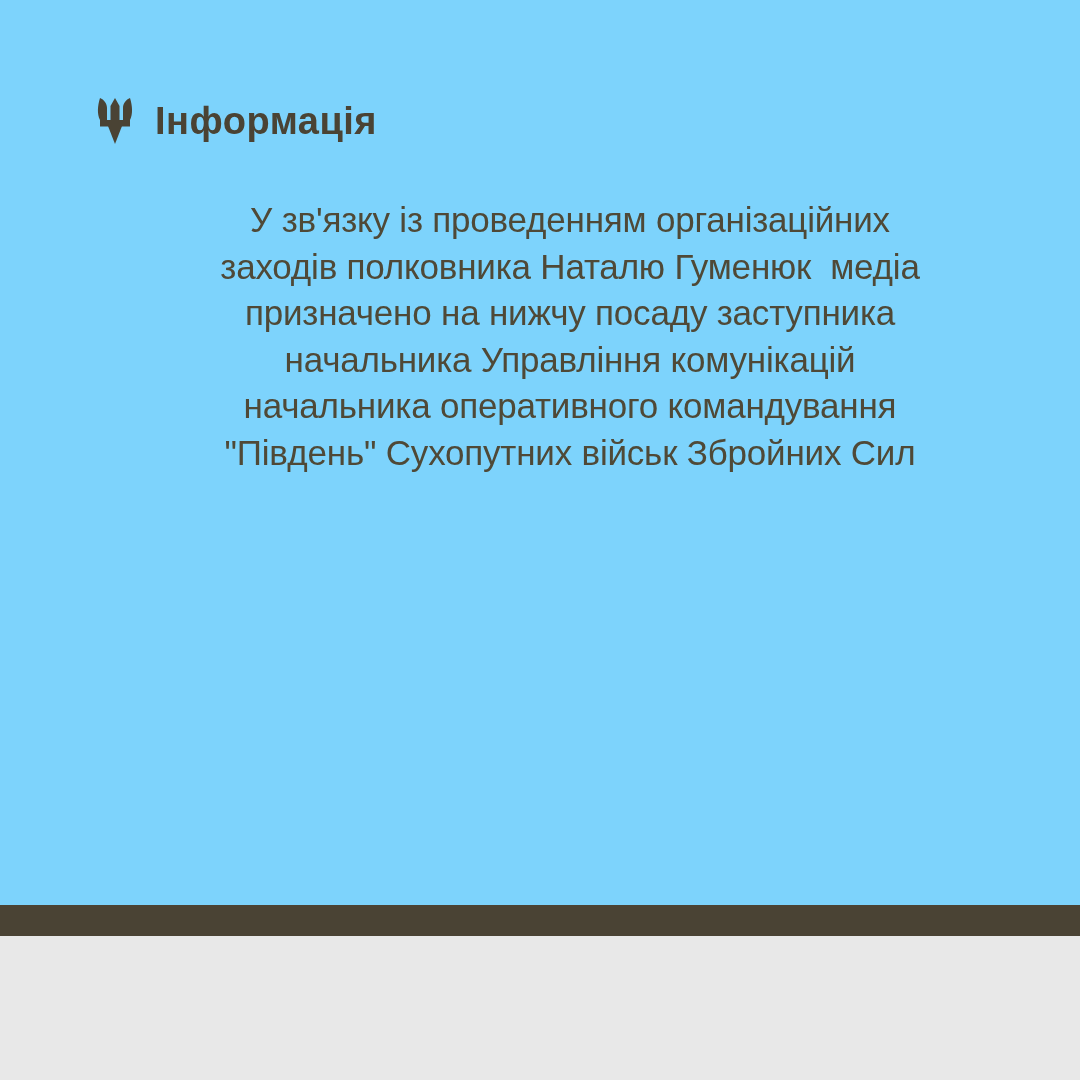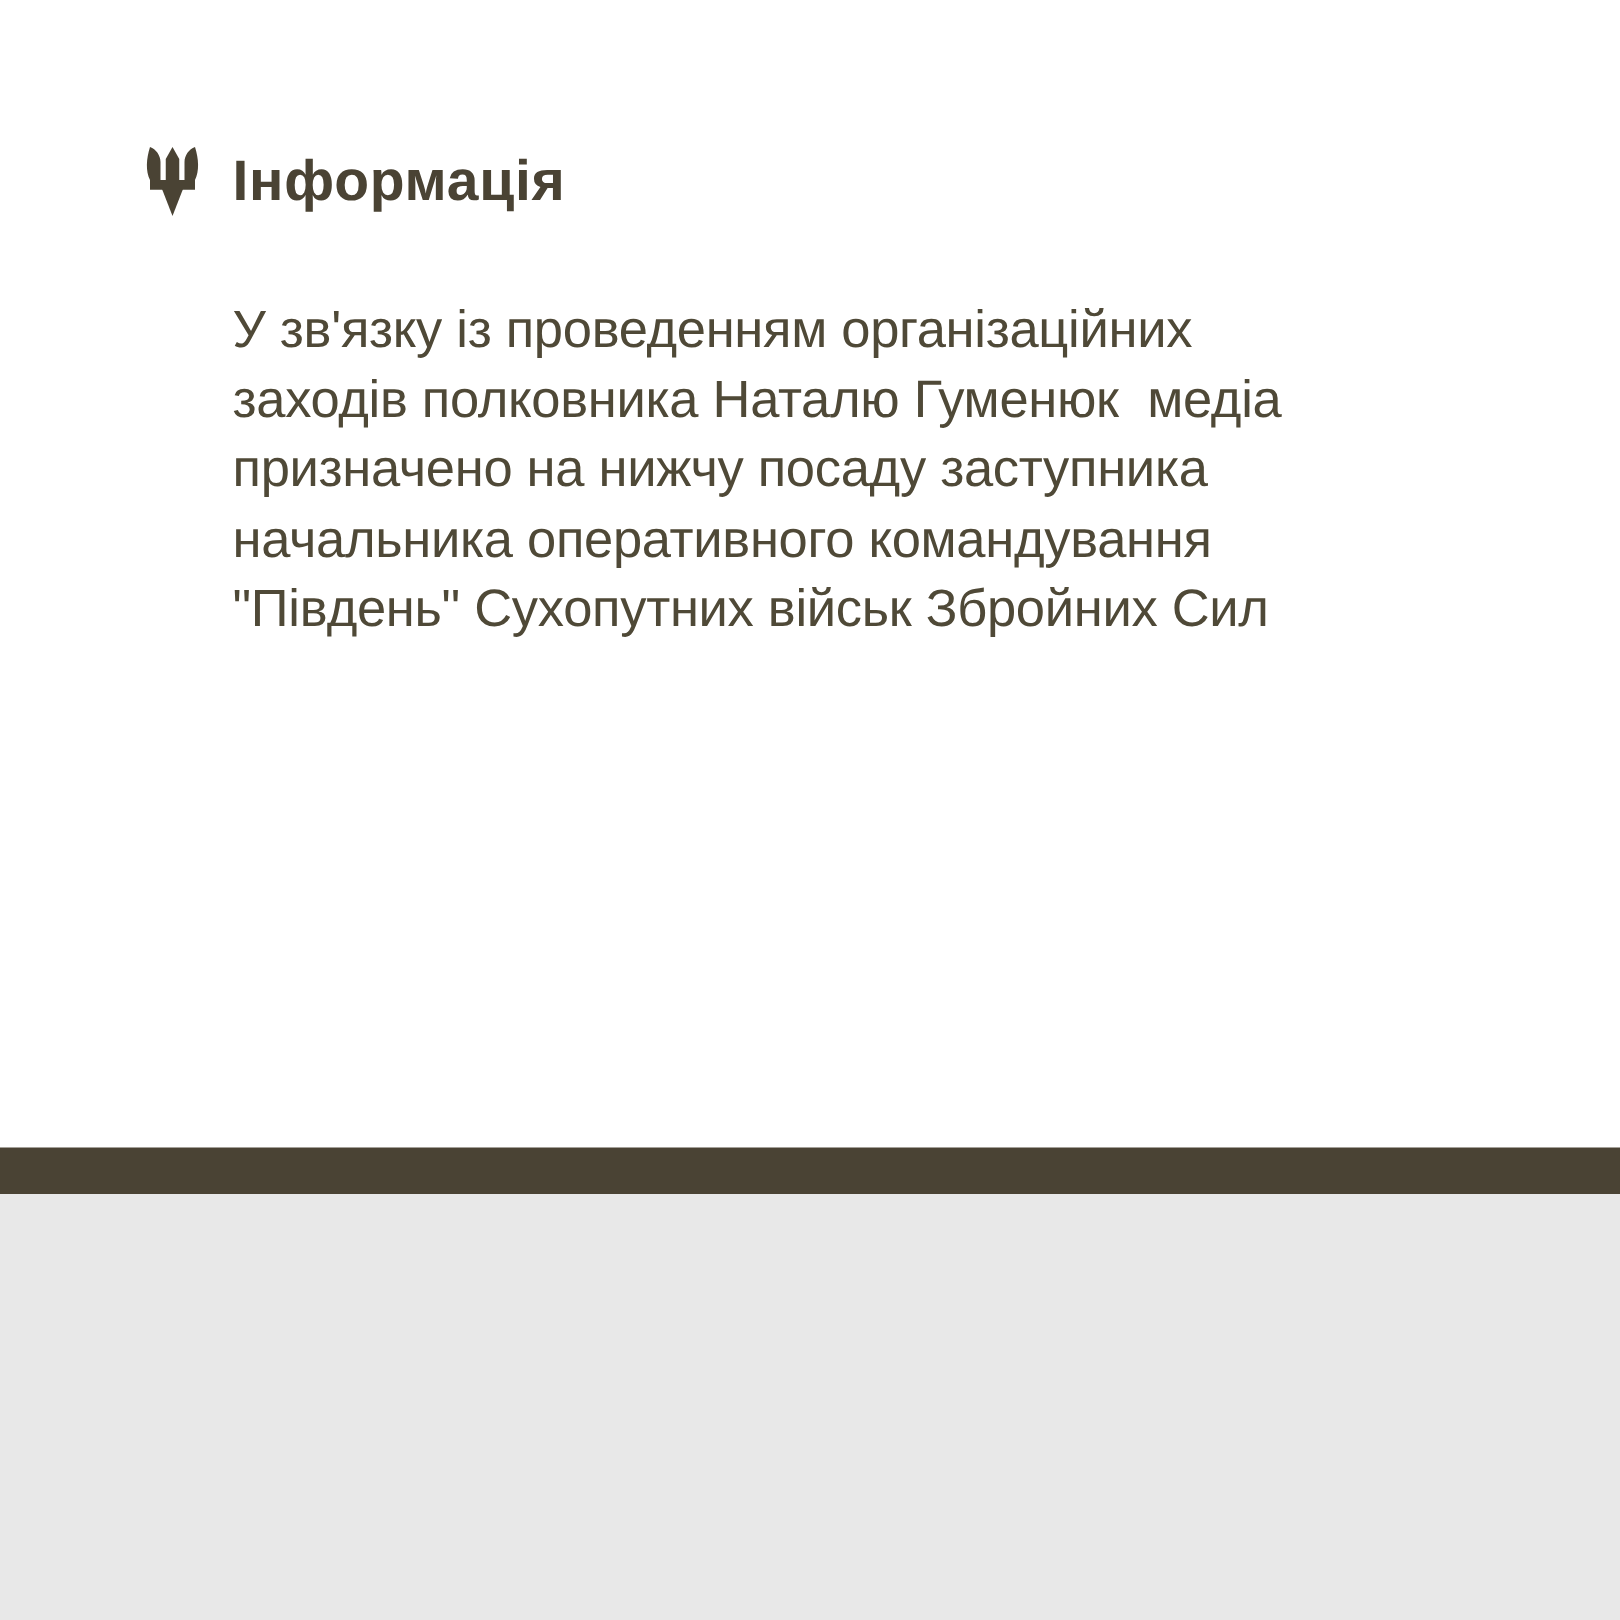--- a/index.html
+++ b/index.html
@@ -1,20 +1,20 @@
 <!DOCTYPE html>
 <html><head>
 <meta charset="utf-8">
 <style>
   html, body { margin: 0; padding: 0; background: #e8e8e8; }
   .canvas {
     position: relative;
     width: 1080px;
-    height: 796px;
-    background: #ffffff;
+    height: 936px;
+    background: #7dd3fc;
     overflow: hidden;
     font-family: "Liberation Sans", sans-serif;
   }
   .header {
     position: absolute;
     left: 95px;
     top: 98px;
     display: flex;
     align-items: center;
     gap: 20px;
@@ -27,21 +27,21 @@
     font-weight: bold;
     letter-spacing: 0.5px;
     color: #4a4334;
   }
   .body-text {
     position: absolute;
     left: 155px;
     top: 197px;
     width: 830px;
   }
-  .para { margin: 0; }
+  .para { margin: 0; text-align: center; }
   .para + .para { margin-top: 42px; }
   .line {
     white-space: pre;
     font-size: 35px;
     line-height: 46.5px;
     letter-spacing: -0.2px;
     color: #4f4937;
   }
   .bottom-band {
     position: absolute;
@@ -66,20 +66,21 @@
       <path d="M20,46 L13,28 L27,28 Z"></path>
     </svg>
     <h1 class="title">Інформація</h1>
   </div>
 
   <div class="body-text">
     <div class="para">
       <div class="line">У зв'язку із проведенням організаційних</div>
       <div class="line">заходів полковника Наталю Гуменюк  медіа</div>
       <div class="line">призначено на нижчу посаду заступника</div>
+      <div class="line">начальника Управління комунікацій</div>
       <div class="line">начальника оперативного командування</div>
       <div class="line">"Південь" Сухопутних військ Збройних Сил</div>
     </div>
   </div>
 
   <div class="bottom-band"></div>
 
 </div>
 
 </body></html>

